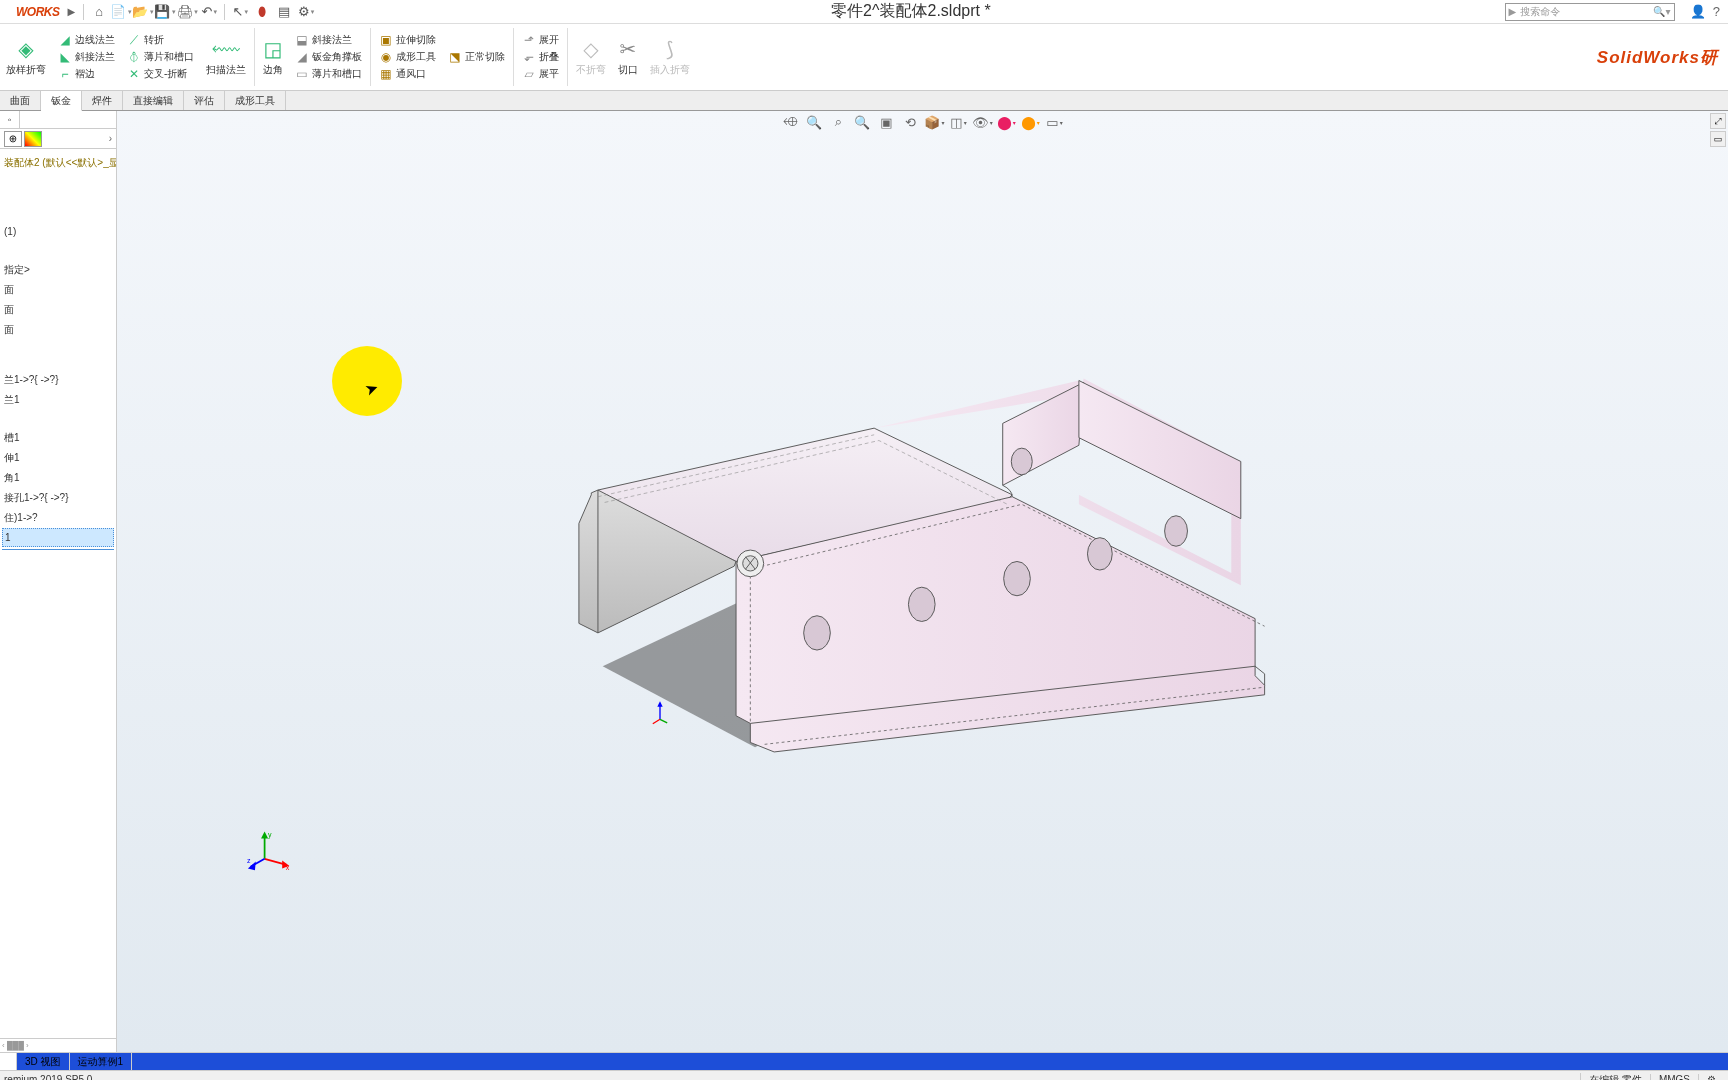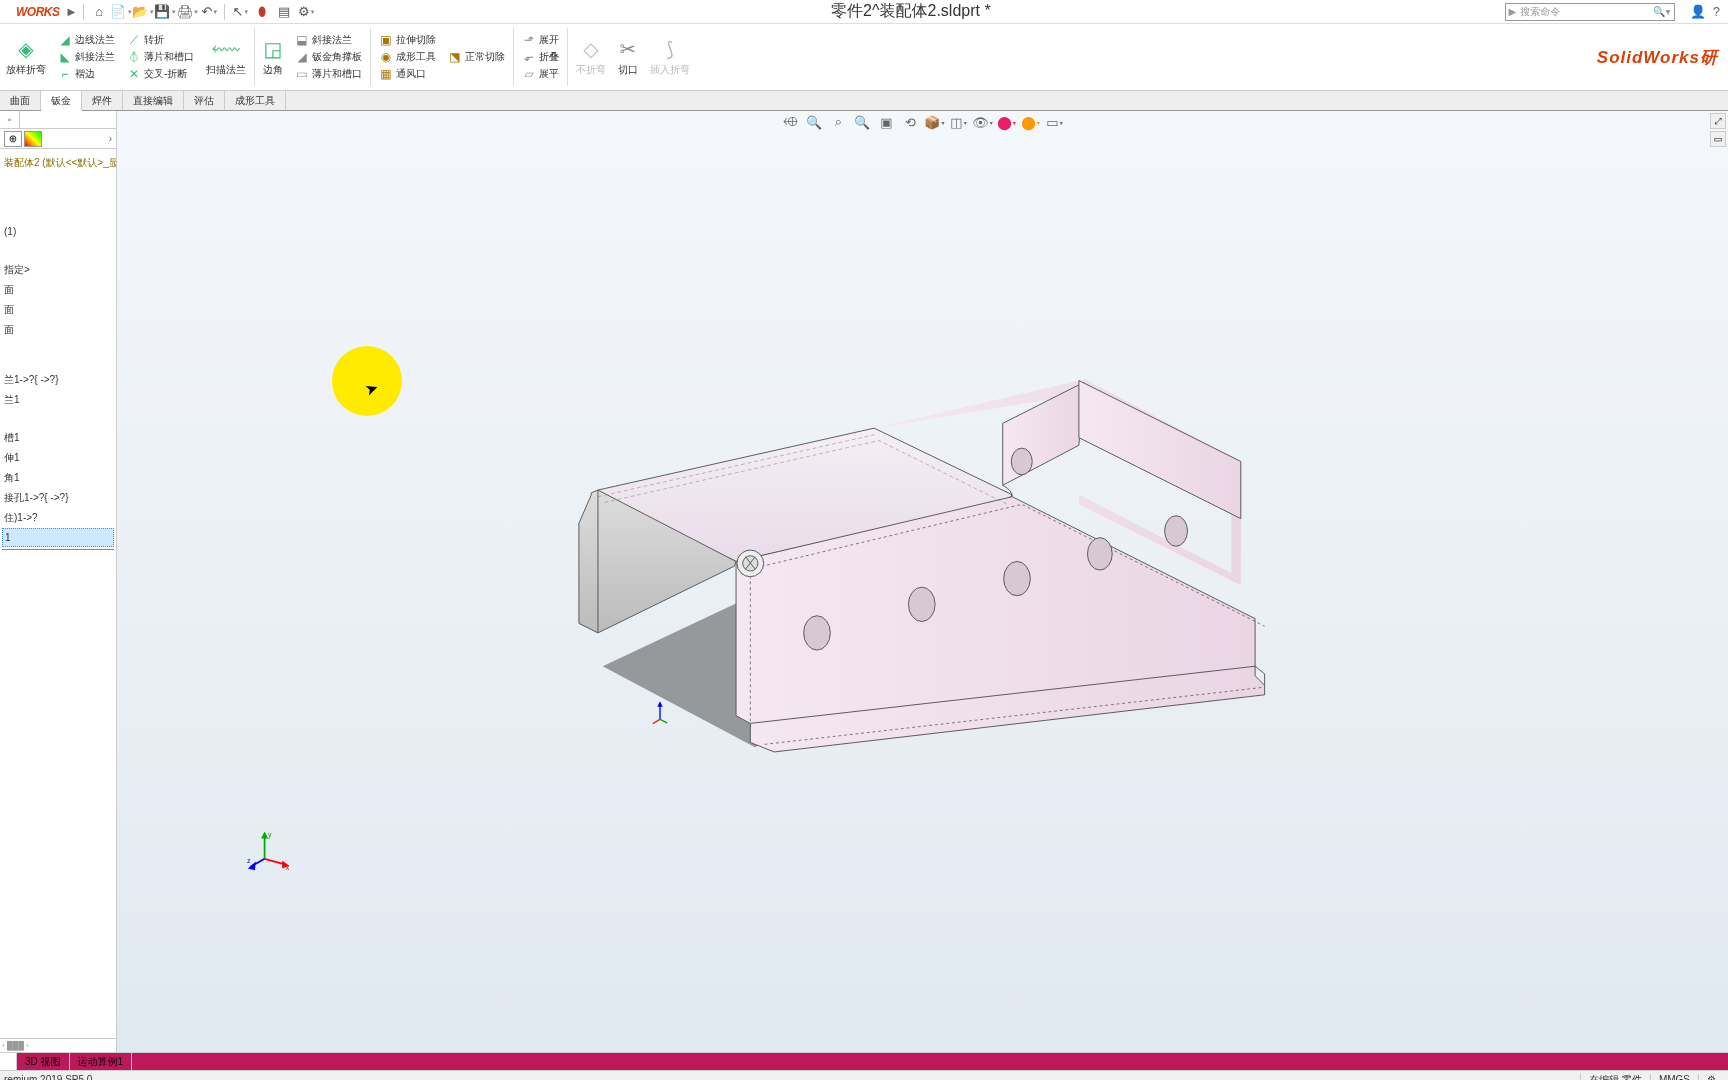--- a/index.html
+++ b/index.html
@@ -51,21 +51,21 @@
 .cursor-highlight { position: absolute; left: 215px; top: 235px; width: 70px; height: 70px; border-radius: 50%; background: #ffeb00; }
 .cursor-arrow { position: absolute; left: 248px; top: 268px; font-size: 16px; color: #000; transform: rotate(-20deg); }
 
 .model { position: absolute; left: 430px; top: 260px; width: 740px; height: 400px; }
 .triad { position: absolute; left: 130px; bottom: 180px; width: 44px; height: 44px; }
 .origin-triad { position: absolute; left: 534px; top: 590px; width: 18px; height: 24px; }
 
 .view-sidebar { position: absolute; right: 0; top: 0; width: 20px; display: flex; flex-direction: column; gap: 2px; padding: 2px; }
 .vs-btn { width: 16px; height: 16px; border: 1px solid #ccc; font-size: 9px; display: flex; align-items: center; justify-content: center; cursor: pointer; background: #f0f0f0; }
 
-.bottom-tabs { height: 18px; background: #be185d; display: flex; align-items: stretch; border-top: 1px solid #ccc; }
+.bottom-tabs { height: 18px; background: #1d4ed8; display: flex; align-items: stretch; border-top: 1px solid #ccc; }
 .btab { padding: 1px 8px; font-size: 10px; border-right: 1px solid #ccc; cursor: pointer; display: flex; align-items: center; }
 .btab.active { background: #fff; }
 
 .statusbar { height: 18px; background: #f0f0f0; border-top: 1px solid #ccc; display: flex; align-items: center; font-size: 10px; color: #333; padding: 0 4px; }
 .status-left { flex: 1; }
 .status-seg { padding: 0 8px; border-left: 1px solid #ccc; }
 
 svg { overflow: visible; }
 </style>
 </head>

